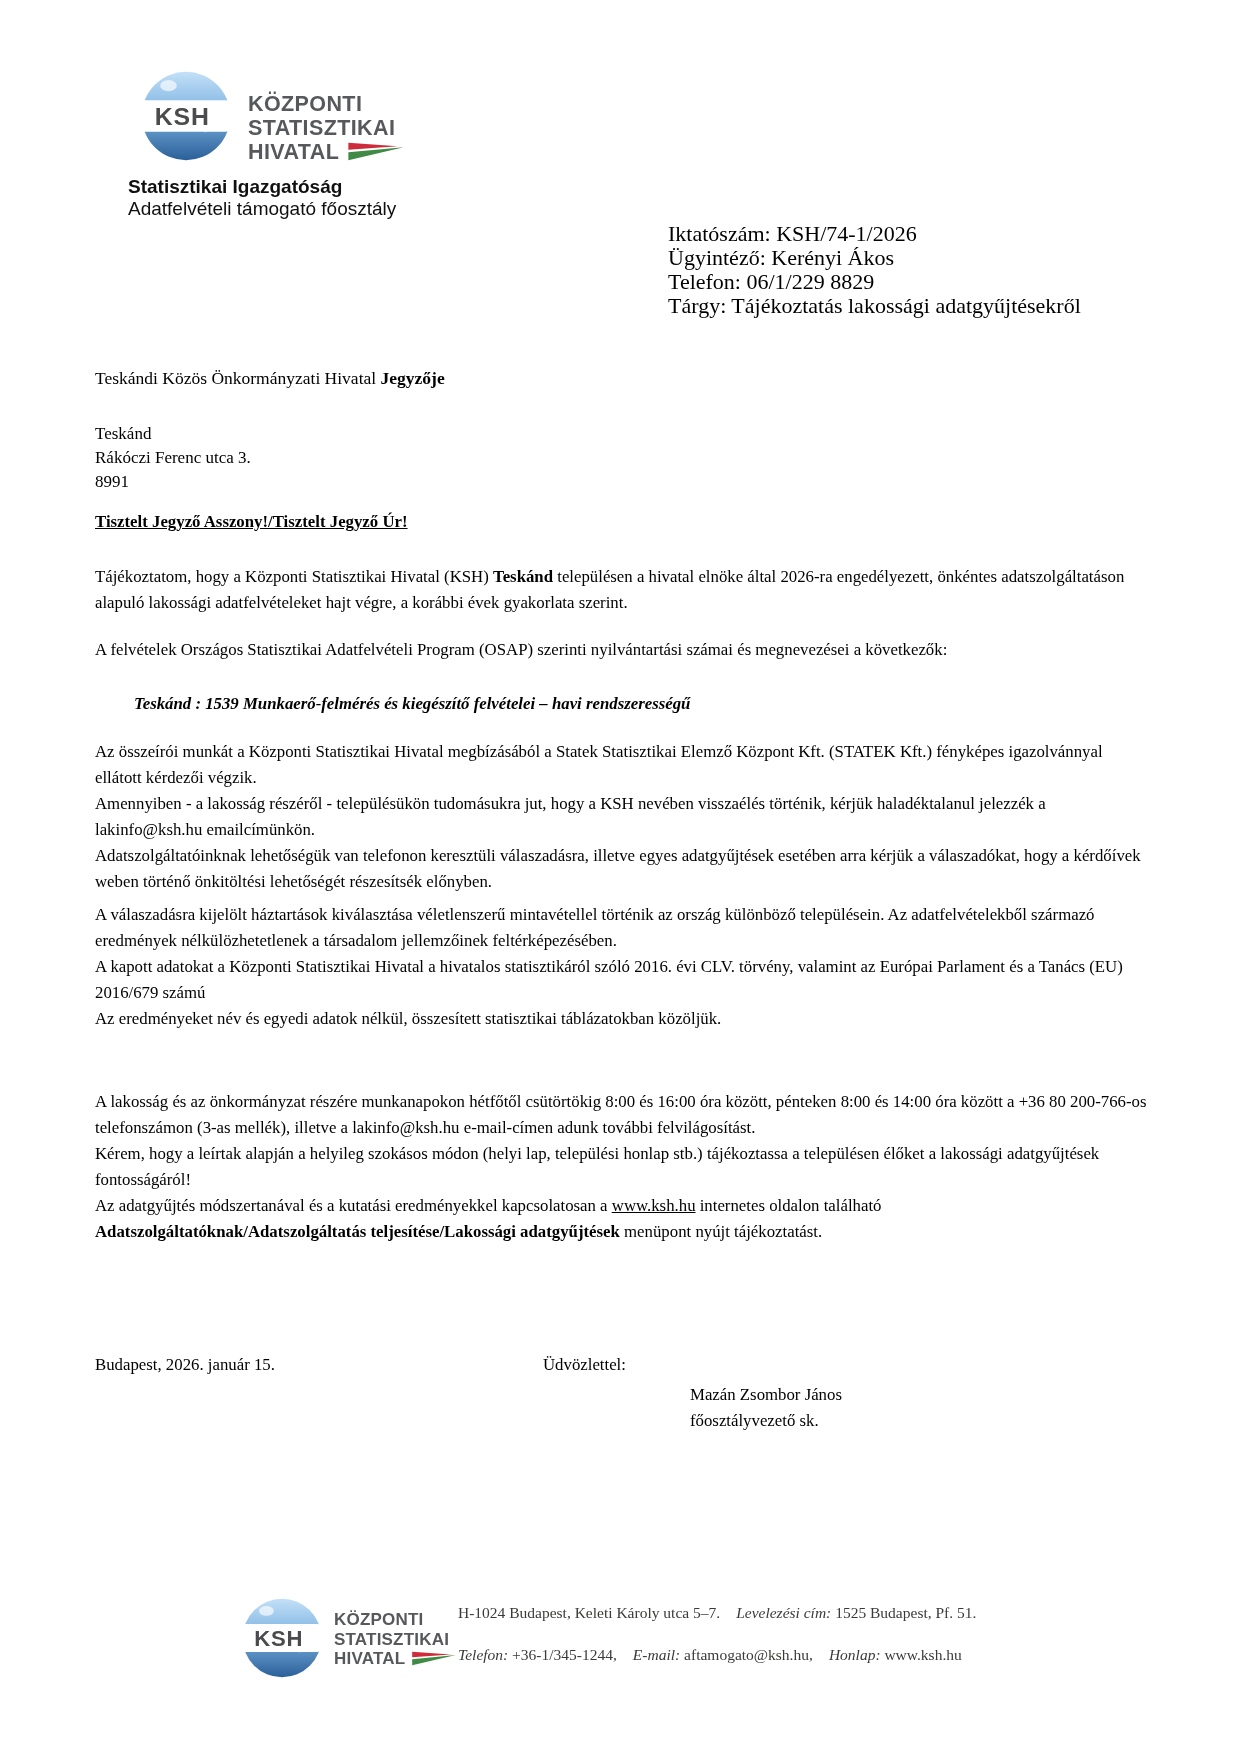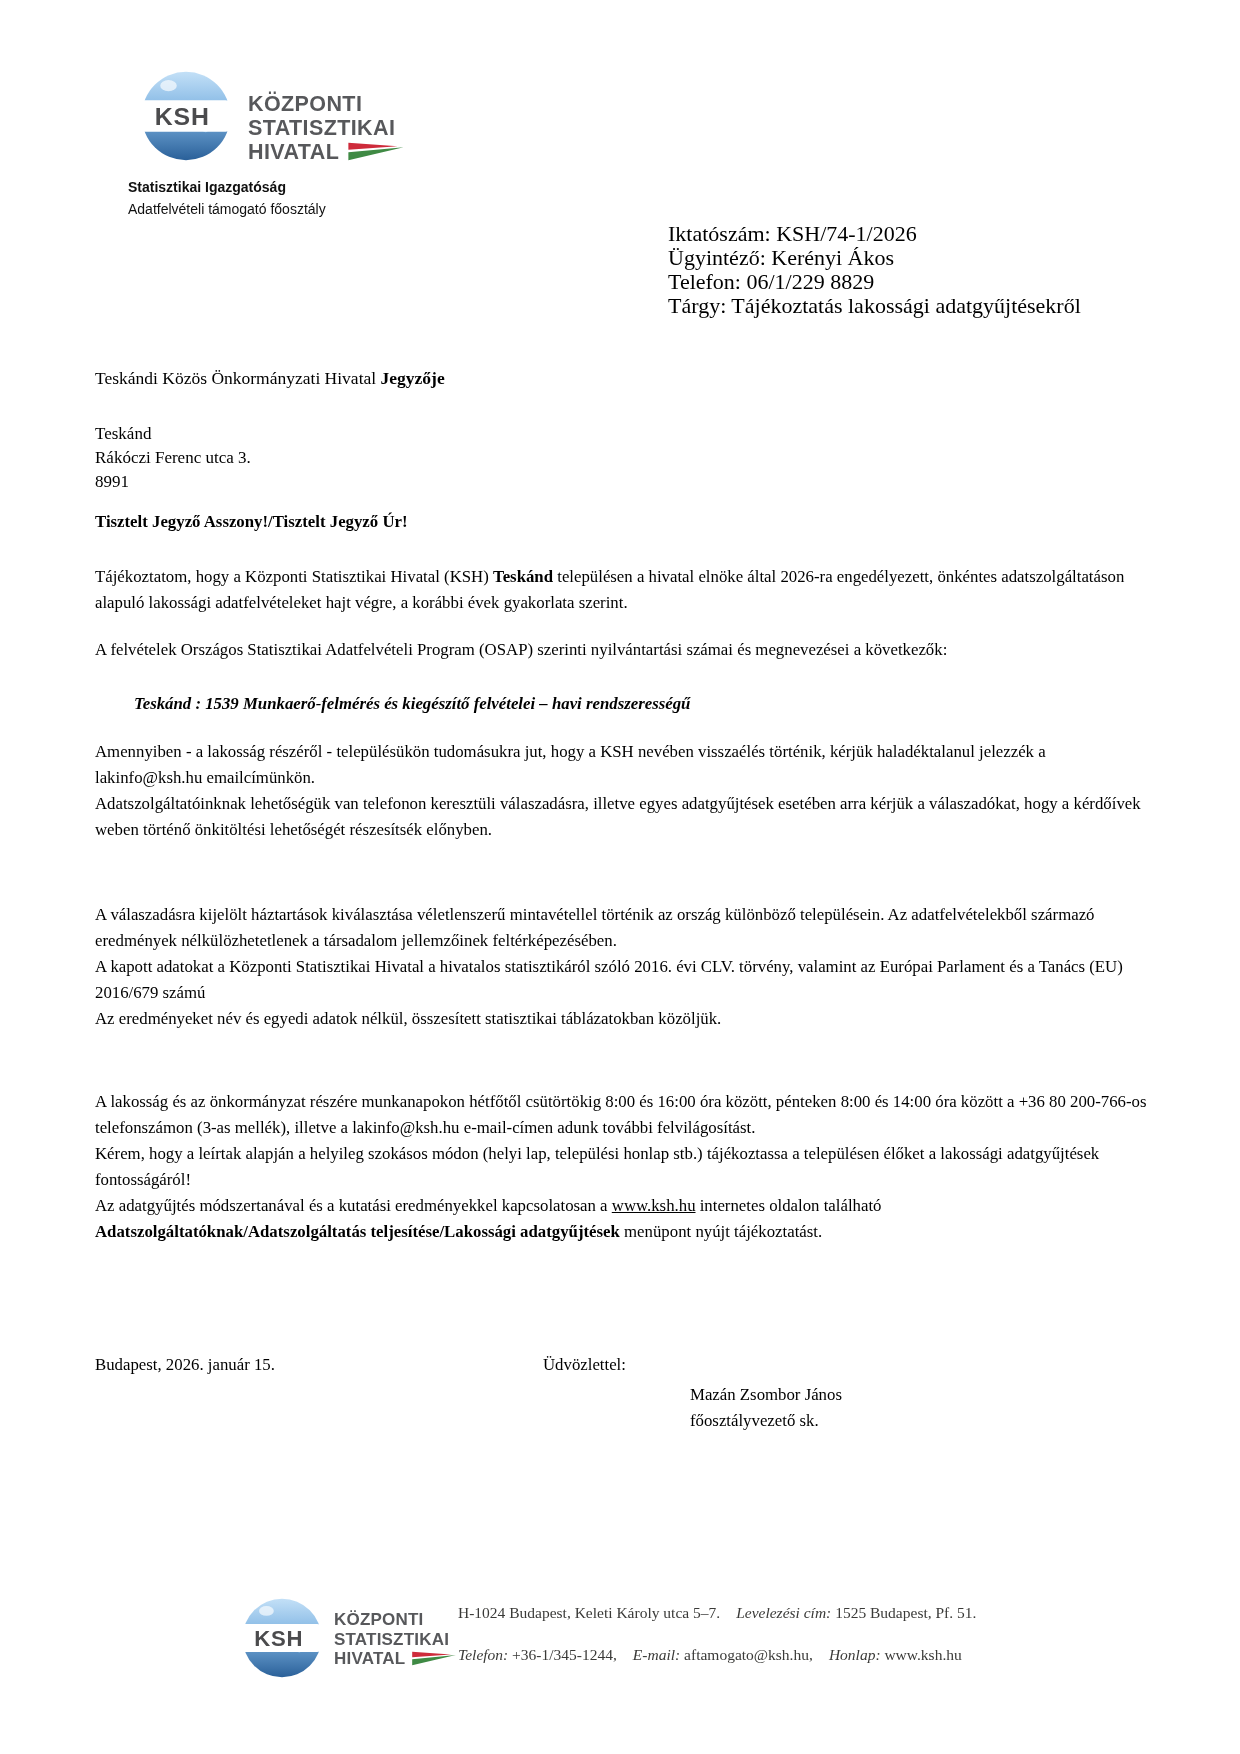--- a/index.html
+++ b/index.html
@@ -11,21 +11,21 @@
 
   
   .logo-sphere { overflow:visible; }
   .wordmark {
     font-family:"Liberation Sans", sans-serif; font-weight:700;
     font-size:21.5px; line-height:24px; color:#57585b; letter-spacing:.4px;
   }
   .wordmark .wm-line { white-space:nowrap; }
   .flag-icon { display:inline-block; vertical-align:-2px; margin-left:9px; }
 
-  .division { font-family:"Liberation Sans", sans-serif; font-size:14px; line-height:22px; color:#101010; }
+  .division { font-family:"Liberation Sans", sans-serif; font-size:19px; line-height:22px; color:#101010; }
   .division .d1 { font-weight:700; }
 
   
   .meta { font-size:22px; line-height:24px; }
 
   
   .recipient-title { font-size:17.5px; }
   .recipient-title .bold { font-weight:700; }
   .address { font-size:17px; line-height:24px; }
   .salutation { font-size:16.8px; font-weight:700; }
@@ -89,29 +89,30 @@
   </div>
 
   <div class="abs recipient-title" style="left:95px; top:368px;"><span>Teskándi Közös Önkormányzati Hivatal </span><span class="bold">Jegyzője</span></div>
 
   <div class="abs address" style="left:95px; top:422px;">
     <div>Teskánd</div>
     <div>Rákóczi Ferenc utca 3.</div>
     <div>8991</div>
   </div>
 
-  <div class="abs salutation" style="left:95px; top:512px;">Tisztelt Jegyző Asszony!/Tisztelt Jegyző Úr!</div>
+  <div class="abs salutation" style="left:95px; top:512px;text-decoration:underline;">Tisztelt Jegyző Asszony!/Tisztelt Jegyző Úr!</div>
 
   <div class="abs par" style="left:95px; top:564px;"><span>Tájékoztatom, hogy a Központi Statisztikai Hivatal (KSH) </span><span class="bold">Teskánd</span><span> településen a hivatal elnöke által 2026-ra engedélyezett, önkéntes adatszolgáltatáson alapuló lakossági adatfelvételeket hajt végre, a korábbi évek gyakorlata szerint.</span></div>
 
   <div class="abs par" style="left:95px; top:637px;">A felvételek Országos Statisztikai Adatfelvételi Program (OSAP) szerinti nyilvántartási számai és megnevezései a következők:</div>
 
   <div class="abs osap" style="left:134px; top:694px;">Teskánd : 1539 Munkaerő-felmérés és kiegészítő felvételei – havi rendszerességű</div>
 
   <div class="abs par" style="left:95px; top:739px;">
+    <div>Az összeírói munkát a Központi Statisztikai Hivatal megbízásából a Statek Statisztikai Elemző Központ Kft. (STATEK Kft.) fényképes igazolvánnyal ellátott kérdezői végzik.</div>
     <div>Amennyiben - a lakosság részéről - településükön tudomásukra jut, hogy a KSH nevében visszaélés történik, kérjük haladéktalanul jelezzék a lakinfo@ksh.hu emailcímünkön.</div>
     <div>Adatszolgáltatóinknak lehetőségük van telefonon keresztüli válaszadásra, illetve egyes adatgyűjtések esetében arra kérjük a válaszadókat, hogy a kérdőívek weben történő önkitöltési lehetőségét részesítsék előnyben.</div>
   </div>
 
   <div class="abs par" style="left:95px; top:902px;">
     <div>A válaszadásra kijelölt háztartások kiválasztása véletlenszerű mintavétellel történik az ország különböző településein. Az adatfelvételekből származó eredmények nélkülözhetetlenek a társadalom jellemzőinek feltérképezésében.</div>
     <div>A kapott adatokat a Központi Statisztikai Hivatal a hivatalos statisztikáról szóló 2016. évi CLV. törvény, valamint az Európai Parlament és a Tanács (EU) 2016/679 számú</div>
     <div>Az eredményeket név és egyedi adatok nélkül, összesített statisztikai táblázatokban közöljük.</div>
   </div>
 

